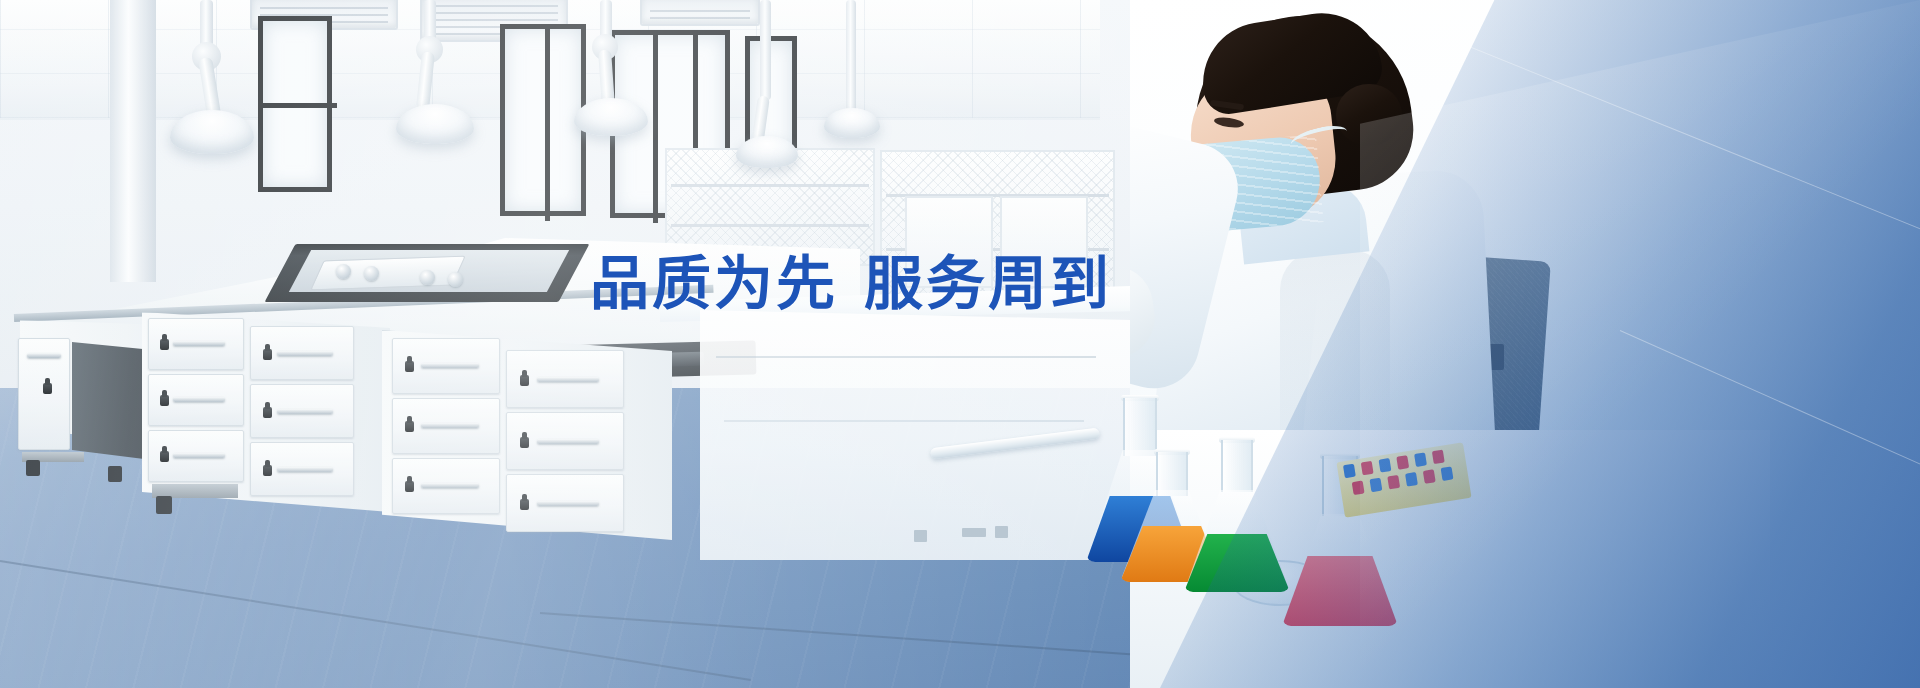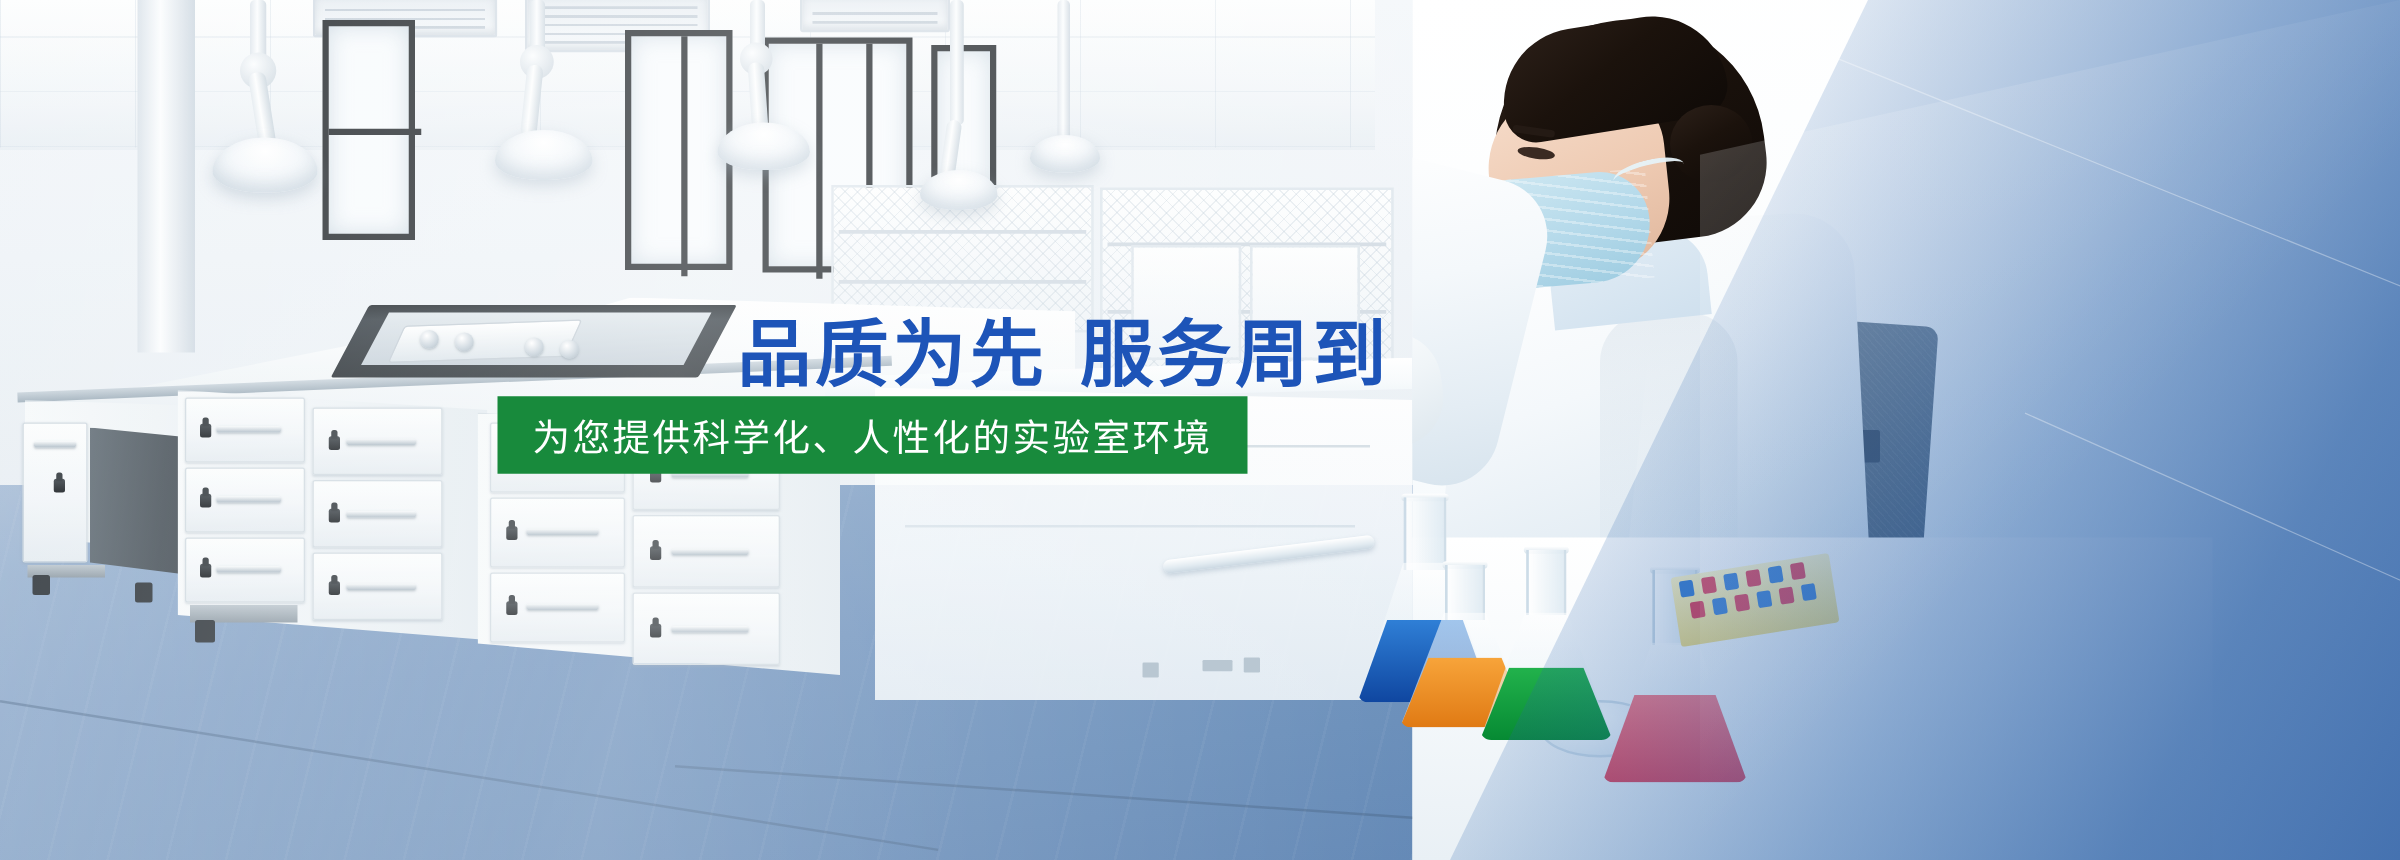--- a/index.html
+++ b/index.html
@@ -540,18 +540,15 @@
   <div class="blue-wedge2"></div>
   <div class="hairline" style="left:1380px;top:10px;width:700px;transform:rotate(22deg);"></div>
   <div class="hairline" style="left:1620px;top:330px;width:420px;transform:rotate(24deg);"></div>
 
   <div class="copy">
 
     <div class="headline">
       <span>品质为先</span><span class="gap"></span><span>服务周到</span>
     </div>
 
-    <div class="green-band">
-      <span class="sub">为您提供科学化、人性化的实验室环境</span>
-    </div>
   </div>
 
 </div>
 
 </body></html>

